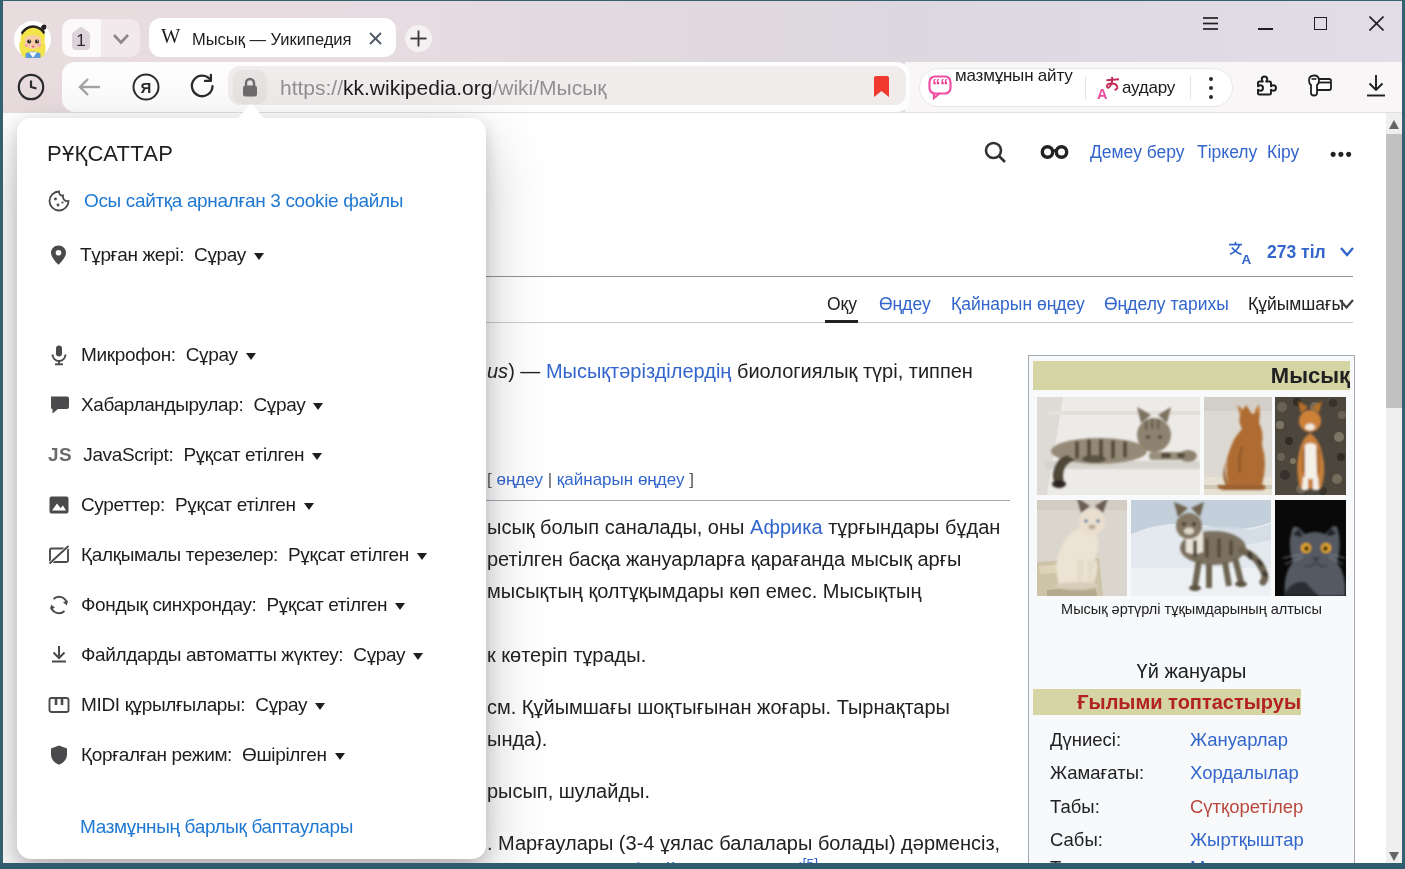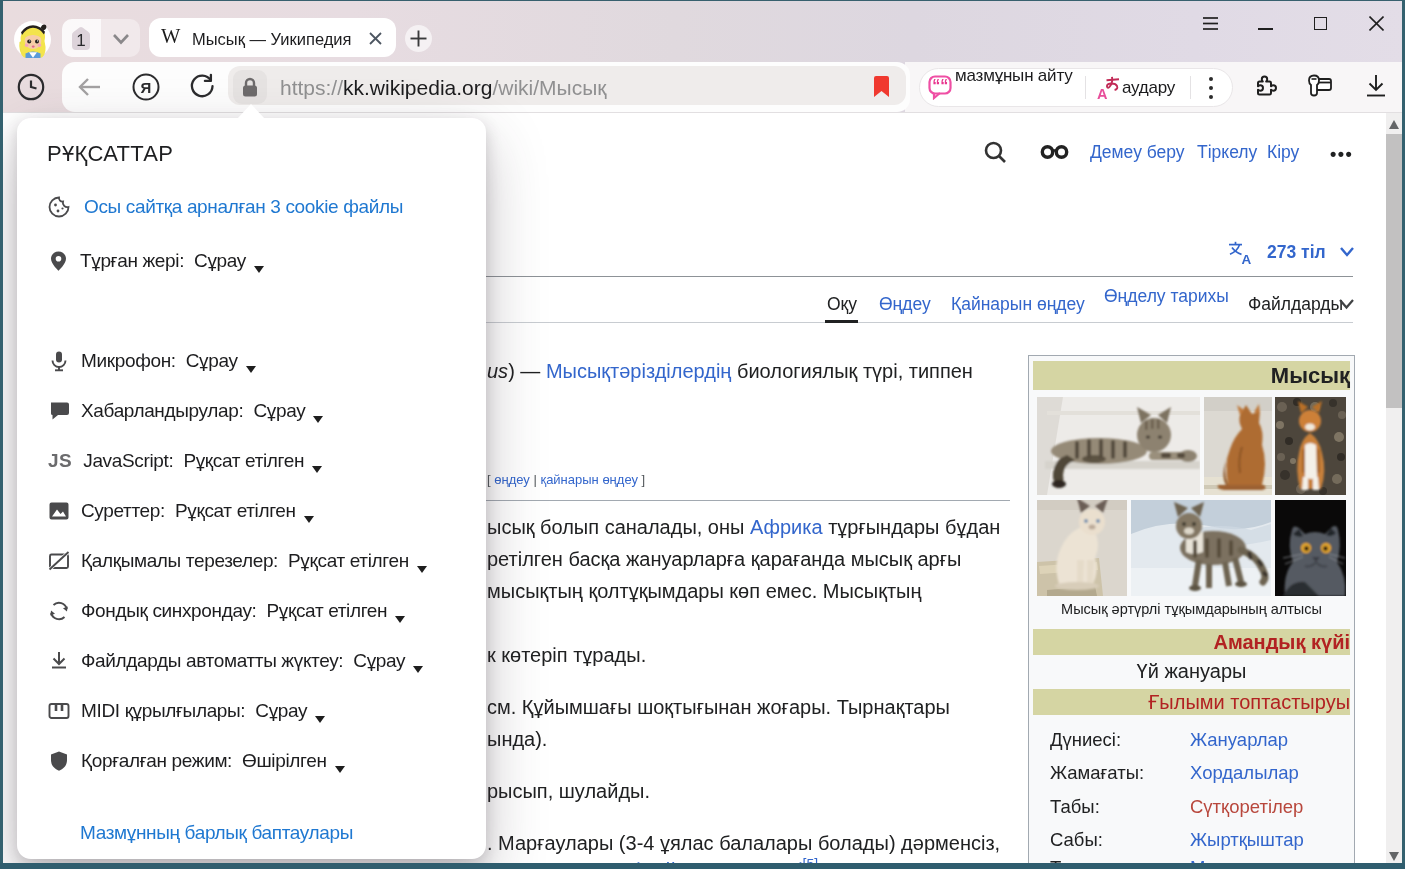--- a/index.html
+++ b/index.html
@@ -19,21 +19,21 @@
 #tabgroup .seg1{position:absolute;left:0;top:0;width:39px;height:38px;background:rgba(255,255,255,.72);border-radius:10px 0 0 10px}
 #activetab{position:absolute;left:149px;top:18px;width:247px;height:39px;background:#fff;border-radius:12px}
 #pill{position:absolute;left:919px;top:68px;width:314px;height:39px;background:#fff;border:1px solid #e9e6e8;border-radius:20px}
 .vsep{position:absolute;top:76px;width:1px;height:23px;background:#e4e2e4}
 
 .khaki{position:absolute;background:#d5d5a3;text-align:right}
 .wl{position:absolute;white-space:nowrap;font-size:17.5px;line-height:24px;color:#3366cc}
 
 #panel{position:absolute;left:17px;top:118px;width:469px;height:741px;background:#fff;border-radius:14px;box-shadow:0 6px 16px rgba(60,50,60,.22),0 24px 60px rgba(60,50,60,.28);z-index:20}
 #caret{position:absolute;left:237px;top:104px;width:28px;height:15px;z-index:21}
-.prow{position:absolute;left:31px;display:flex;align-items:flex-end;height:34px;font-size:19px;letter-spacing:-.35px;color:#1d1d1f;white-space:nowrap}
+.prow{position:absolute;left:31px;display:flex;align-items:center;height:34px;font-size:19px;letter-spacing:-.35px;color:#1d1d1f;white-space:nowrap}
 .prow svg{margin-right:11px;flex:0 0 auto}
 .pgap{display:inline-block;width:10px}
 .car{display:inline-block;margin-left:8px;width:0;height:0;border-left:5.5px solid transparent;border-right:5.5px solid transparent;border-top:7px solid #1e1e1e;position:relative;top:1.5px}
 .plink{color:#1f78d1}
 </style></head>
 <body>
 <div id="win">
 
 <div id="page"></div>
 
@@ -65,28 +65,28 @@
       <polyline points="2,2 8,9 14,2" fill="none" stroke="#36c" stroke-width="2.4"></polyline>
     </svg>
 
 <div class="abs" style="left:60px;top:276px;width:1293px;height:1px;background:#8d9297"></div>
 <div class="abs" style="left:60px;top:322px;width:1293px;height:1px;background:#c8ccd1"></div>
 
 <div class="abs" style="left:827px;top:292px;font-size:17.5px;line-height:24px;color:#202122">Оқу</div>
 <div class="abs" style="left:825px;top:320px;width:33px;height:3px;background:#202122"></div>
 <div class="wl" style="left:879px;top:292px">Өңдеу</div>
 <div class="wl" style="left:951px;top:292px">Қайнарын өңдеу</div>
-<div class="wl" style="left:1104px;top:284px">Өңделу тарихы</div>
-<div class="abs" style="left:1248px;top:292px;font-size:17.5px;line-height:24px;color:#202122">Файлдарды</div>
+<div class="wl" style="left:1104px;top:292px">Өңделу тарихы</div>
+<div class="abs" style="left:1248px;top:292px;font-size:17.5px;line-height:24px;color:#202122">Құйымшағы</div>
 <svg class="abs" style="left:1338px;top:298px" width="17" height="12" viewBox="0 0 17 12">
       <polyline points="2,2 8.5,9.5 15,2" fill="none" stroke="#404244" stroke-width="2.2"></polyline>
     </svg>
 
 <div class="t" style="left:487px;top:355px"><i>us</i>) — <a class="bl"><u style="text-decoration:none">Мысықтәрізділердің</u></a> биологиялық түрі, типпен</div>
-<div class="t" style="left:487px;top:464px;font-size:13px"><span style="color:#54595d">[ </span><a class="bl">өңдеу</a><span style="color:#54595d"> | </span><a class="bl">қайнарын өңдеу</a><span style="color:#54595d"> ]</span></div>
+<div class="t" style="left:487px;top:464px;font-size:17px"><span style="color:#54595d">[ </span><a class="bl">өңдеу</a><span style="color:#54595d"> | </span><a class="bl">қайнарын өңдеу</a><span style="color:#54595d"> ]</span></div>
 <div class="abs" style="left:300px;top:500px;width:710px;height:1px;background:#a2a9b1"></div>
 <div class="t" style="left:487px;top:511px">ысық болып саналады, оны <a class="bl">Африка</a> тұрғындары бұдан</div>
 <div class="t" style="left:487px;top:543px">ретілген басқа жануарларға қарағанда мысық арғы</div>
 <div class="t" style="left:487px;top:575px">мысықтың қолтұқымдары көп емес. Мысықтың</div>
 <div class="t" style="left:487px;top:691px">см. Құйымшағы шоқтығынан жоғары. Тырнақтары</div>
 <div class="t" style="left:487px;top:639px">к көтеріп тұрады.</div>
 <div class="t" style="left:487px;top:723px">ында).</div>
 <div class="t" style="left:487px;top:775px">рысып, шулайды.</div>
 <div class="t" style="left:487px;top:827px">. Марғаулары (3-4 ұялас балалары болады) дәрменсіз,</div>
 <div class="t" style="left:487px;top:848px"><a class="bl" style="text-decoration:underline">анасына тәуелді күйде</a> <a class="bl" style="text-decoration:underline">туып өседі</a><sup style="font-size:14px"><a class="bl">[5]</a></sup></div>
@@ -283,23 +283,22 @@
  <g stroke="#8e9298" stroke-width="1" opacity=".8">
             <line x1="28" y1="54" x2="8" y2="58"></line>
             <line x1="28" y1="57" x2="10" y2="64"></line>
             <line x1="54" y1="54" x2="70" y2="58"></line>
             <line x1="54" y1="57" x2="68" y2="64"></line>
           </g>
  </g>
 </svg>
 </div>
 <div class="abs" style="left:1033px;top:601px;width:317px;text-align:center;font-size:14.5px;color:#202122">Мысық әртүрлі тұқымдарының алтысы</div>
-<div class="khaki" style="left:1033px;top:629px;width:317px;height:26px;line-height:26px;font-size:20px;font-weight:bold;color:#b22222">Амандық күйі</div>
 <div class="abs" style="left:1033px;top:660px;width:317px;text-align:center;font-size:20px;color:#202122">Үй жануары</div>
-<div class="khaki" style="left:1033px;top:689px;width:317px;height:26px;line-height:26px;font-size:20px;font-weight:normal;color:#b22222">Ғылыми топтастыруы</div>
+<div class="khaki" style="left:1033px;top:689px;width:268px;height:26px;line-height:26px;font-size:20px;font-weight:bold;color:#b22222">Ғылыми топтастыруы</div>
 <div class="abs" style="left:1050px;top:728px;font-size:18.5px;line-height:23px;color:#202122">Дүниесі:</div>
 <div class="wl" style="left:1190px;top:728px;font-size:18.5px">Жануарлар</div>
 <div class="abs" style="left:1050px;top:761px;font-size:18.5px;line-height:23px;color:#202122">Жамағаты:</div>
 <div class="wl" style="left:1190px;top:761px;font-size:18.5px">Хордалылар</div>
 <div class="abs" style="left:1050px;top:795px;font-size:18.5px;line-height:23px;color:#202122">Табы:</div>
 <div class="wl rl" style="left:1190px;top:795px;font-size:18.5px;color:#b8473c">Сүтқоретілер</div>
 <div class="abs" style="left:1050px;top:828px;font-size:18.5px;line-height:23px;color:#202122">Сабы:</div>
 <div class="wl" style="left:1190px;top:828px;font-size:18.5px">Жыртқыштар</div>
 <div class="abs" style="left:1050px;top:856px;font-size:18.5px;line-height:23px;color:#202122">Тұқымдасы:</div>
 <div class="wl" style="left:1190px;top:856px;font-size:18.5px">Мысықтар</div>

